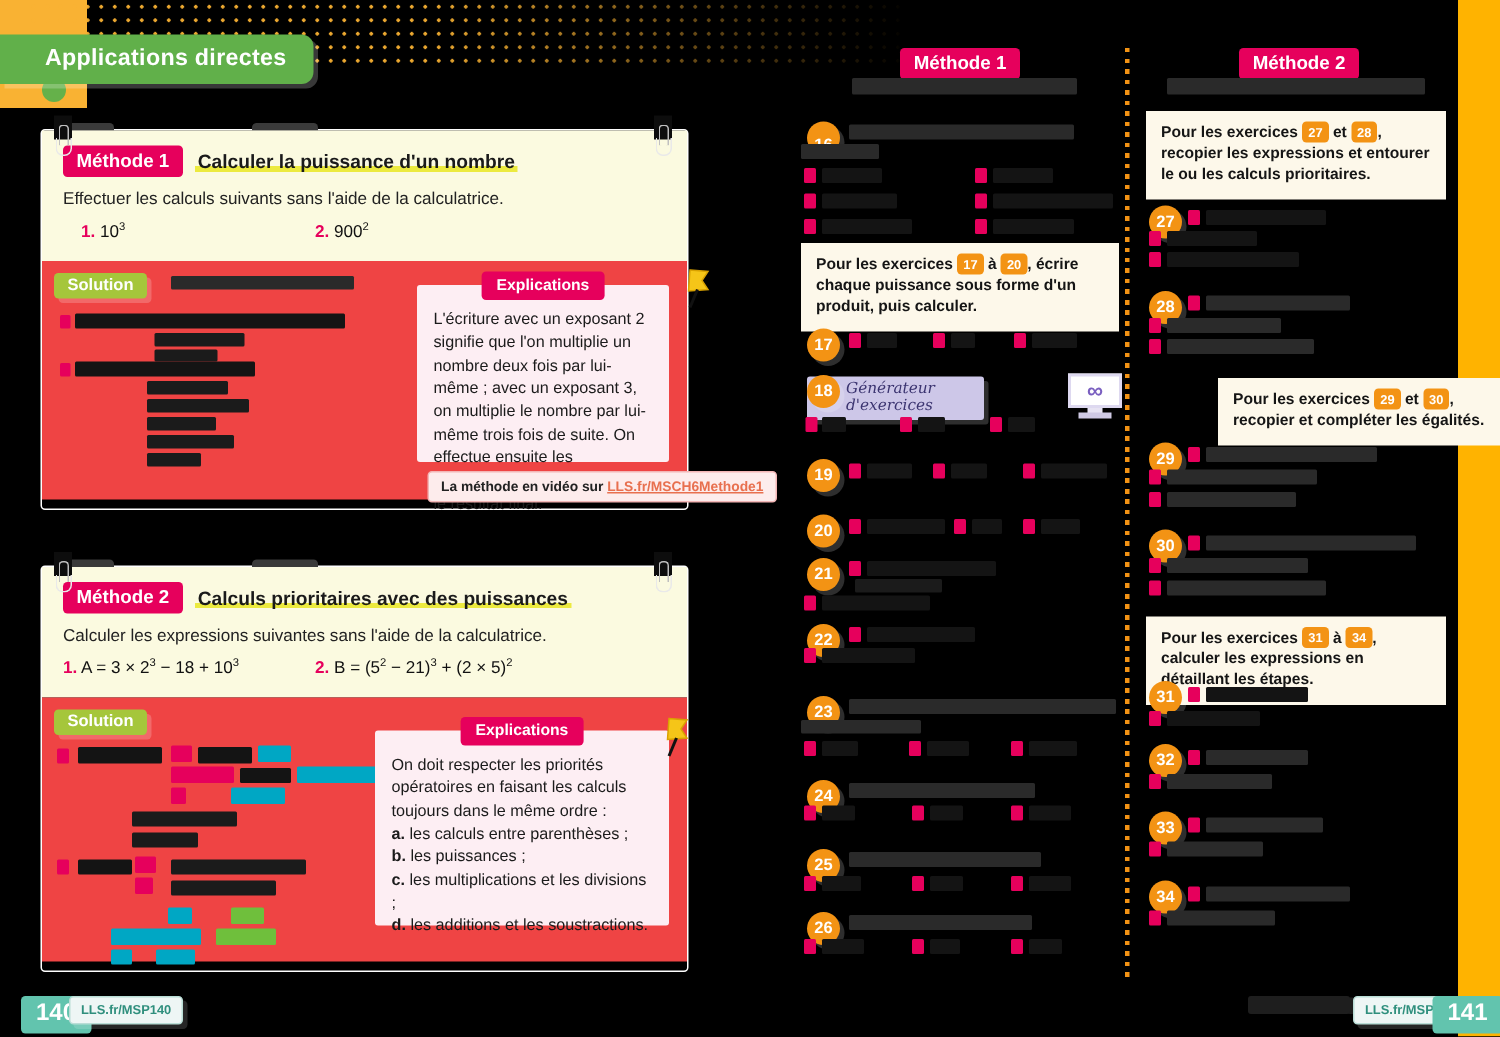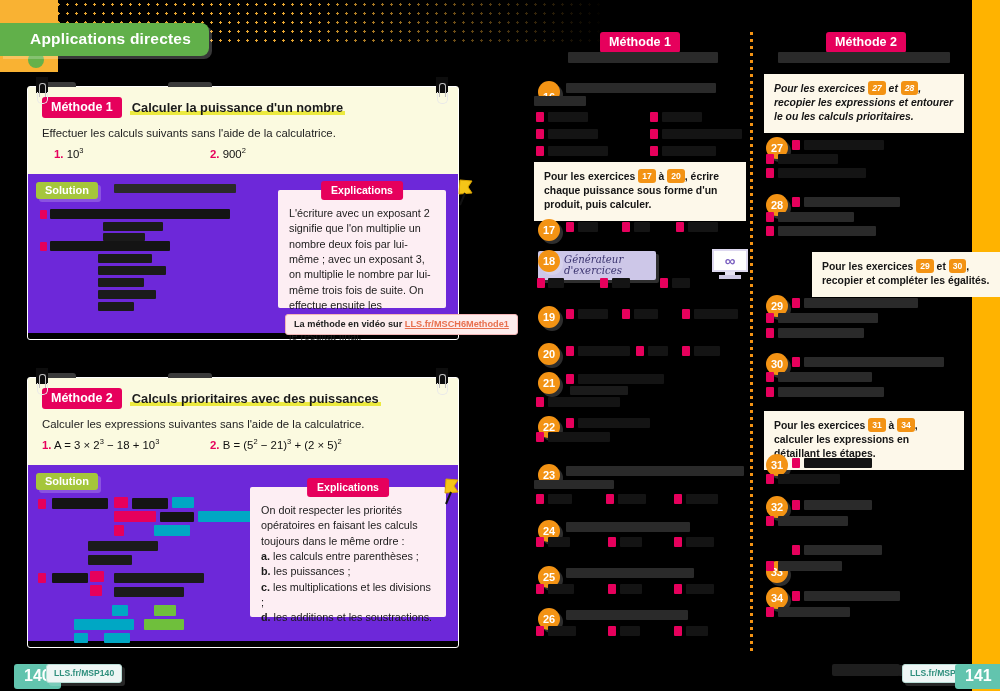--- a/index.html
+++ b/index.html
@@ -73,21 +73,21 @@
     font-weight: bold; font-size: 12.8px; color: #1a1a1a;
     background: linear-gradient(transparent 72%, #ecea3f 72%, #ecea3f 97%, transparent 97%);
     vertical-align: middle; padding: 0 2px;
   }
   .m-instr { font-size: 11.4px; color: #222; margin-top: 9px; }
   .m-items { margin-top: 7px; font-size: 11.4px; color: #111; position: relative; height: 16px;}
   .m-item { position: absolute; white-space: nowrap; }
   .m-item .num { color: #e6005c; font-weight: bold; }
   sup { font-size: .66em; vertical-align: super; }
 
-  .method-body { position: relative; background: #6d28d9; }
+  .method-body { position: relative; background: #ef4444; }
 
   .sol-badge {
     display: inline-block; background: #a5c63b; color: #fff;
     font-weight: bold; font-size: 11px;
     padding: 2px 9px 3px; border-radius: 3px;
     box-shadow: 3px 3px 0 rgba(255,255,255,.20);
     margin: 8px 0 0 8px;
   }
 
   
@@ -487,21 +487,21 @@
   <div class="redact" style="left:686px; top:626px; width:22px; height:10px;"></div>
 
   <div class="vdiv" style="left:750px; top:32px; height:620px;"></div>
   <div class="vdiv-solid" style="left:972px; top:0; width:28px; height:691px;"></div>
 
   <div class="col-head" style="left:766px; top:32px; width:200px;">
     <span class="m-badge">Méthode 2</span>
   </div>
   <div class="redact grey" style="left:778px; top:52px; width:172px; height:11px;"></div>
 
-  <div class="ex-note" style="left:764px; top:74px; width:200px;font-style:italic;">
+  <div class="ex-note" style="left:764px; top:74px; width:200px;">
     <span>Pour les exercices </span><span class="ex-num">27</span><span> et </span><span class="ex-num">28</span><span>, recopier les expressions et entourer le ou les calculs prioritaires.</span>
   </div>
 
   <div class="ex-badge" style="left:766px; top:137px;">
       <span>27</span>
     </div>
   <div class="mark" style="left:792px; top:140px; width:8px; height:10px; background:#e6005c;"></div>
   <div class="redact" style="left:804px; top:140px; width:80px; height:10px;"></div>
   <div class="mark" style="left:766px; top:154px; width:8px; height:10px; background:#e6005c;"></div>
   <div class="redact" style="left:778px; top:154px; width:60px; height:10px;"></div>
@@ -555,21 +555,21 @@
   <div class="redact" style="left:778px; top:474px; width:62px; height:10px;"></div>
 
   <div class="ex-badge" style="left:766px; top:496px;">
       <span>32</span>
     </div>
   <div class="mark" style="left:792px; top:500px; width:8px; height:10px; background:#e6005c;"></div>
   <div class="redact grey" style="left:804px; top:500px; width:68px; height:10px;"></div>
   <div class="mark" style="left:766px; top:516px; width:8px; height:10px; background:#e6005c;"></div>
   <div class="redact grey" style="left:778px; top:516px; width:70px; height:10px;"></div>
 
-  <div class="ex-badge" style="left:766px; top:561px;font-style:italic;">
+  <div class="ex-badge" style="left:766px; top:541px;">
       <span>33</span>
     </div>
   <div class="mark" style="left:792px; top:545px; width:8px; height:10px; background:#e6005c;"></div>
   <div class="redact grey" style="left:804px; top:545px; width:78px; height:10px;"></div>
   <div class="mark" style="left:766px; top:561px; width:8px; height:10px; background:#e6005c;"></div>
   <div class="redact grey" style="left:778px; top:561px; width:64px; height:10px;"></div>
 
   <div class="ex-badge" style="left:766px; top:587px;">
       <span>34</span>
     </div>

